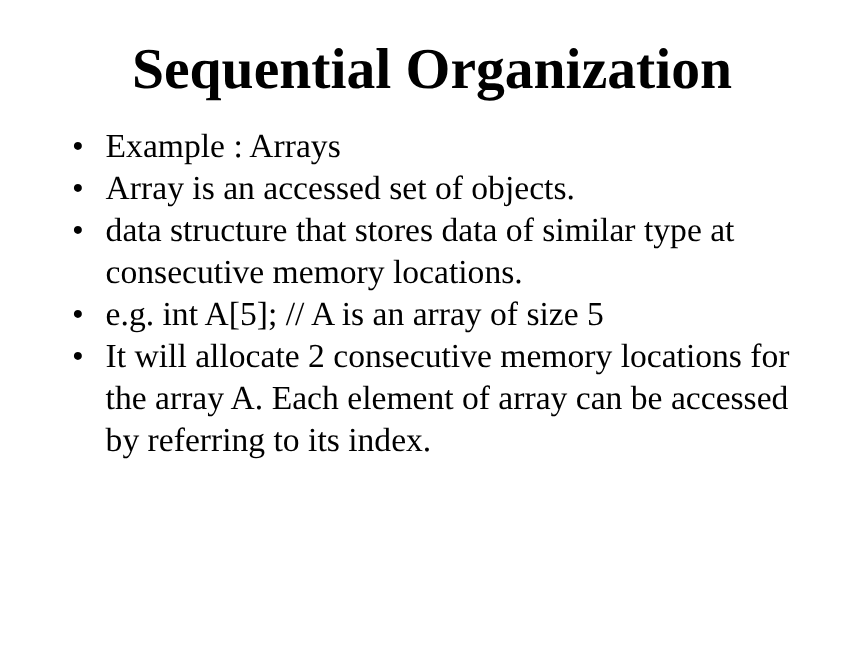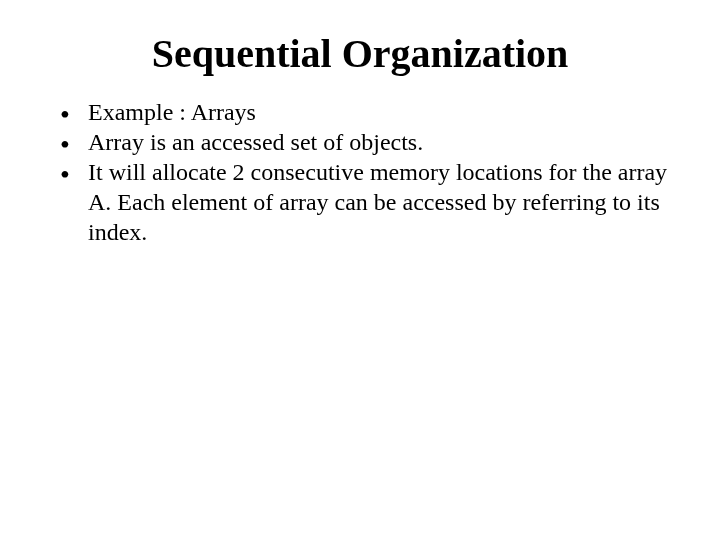--- a/index.html
+++ b/index.html
@@ -11,32 +11,32 @@
     font-family: "Times New Roman", Times, serif;
     color: #000;
   }
   .slide {
     box-sizing: border-box;
     width: 720px;
     height: 540px;
     padding: 20px 40px 40px 40px;
   }
   .title {
-    font-size: 40px;
+    font-size: 48px;
     font-weight: bold;
     text-align: center;
     margin: 10px 0 20px 0;
   }
   ul.bullets {
     list-style: none;
     padding: 0;
     margin: 0 0 0 20px;
   }
   ul.bullets > li {
-    font-size: 24px;
+    font-size: 28px;
     line-height: 1.25;
     position: relative;
     padding-left: 28px;
     margin: 0;
   }
   ul.bullets > li::before {
     content: "•";
     position: absolute;
     left: 0;
     top: 0;
@@ -44,15 +44,17 @@
   }
 </style>
 </head>
 <body>
 
 <div class="slide">
   <div class="title">Sequential Organization</div>
   <ul class="bullets">
     <li>Example :  Arrays</li>
     <li>Array is an accessed set of objects.</li>
+    <li>data structure that stores data of similar type at consecutive memory locations.</li>
+    <li>e.g.  int A[5];  // A is an array of size 5</li>
     <li>It will allocate 2 consecutive memory locations for the array A. Each element of array can be accessed by referring to its index.</li>
   </ul>
 </div>
 
 </body></html>

